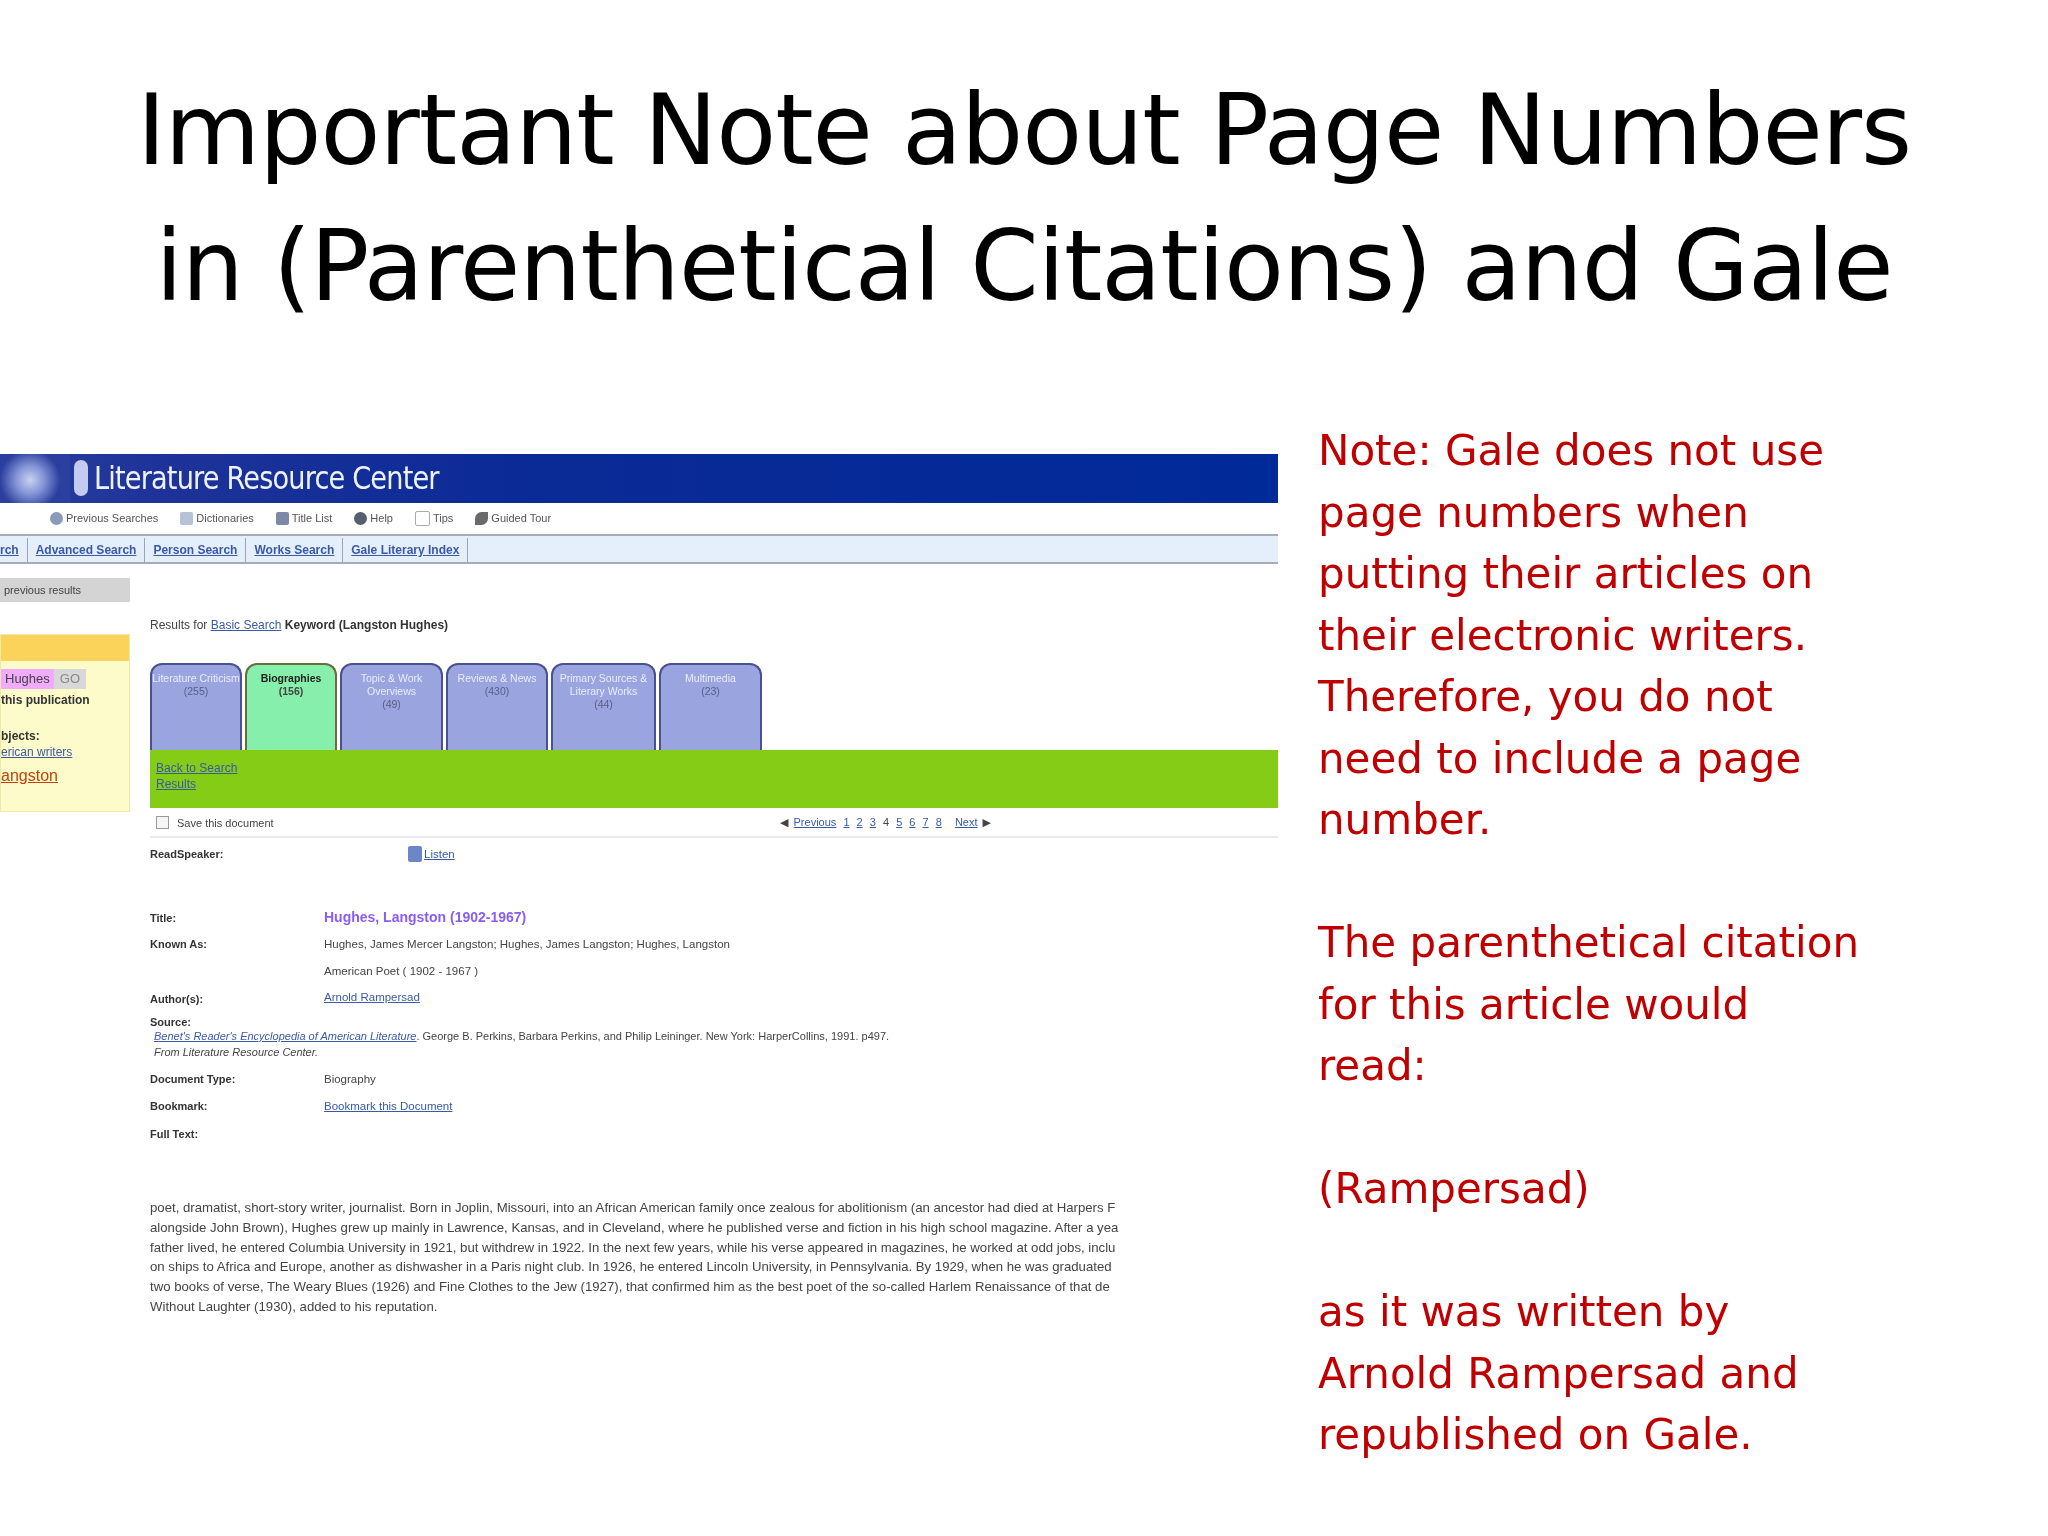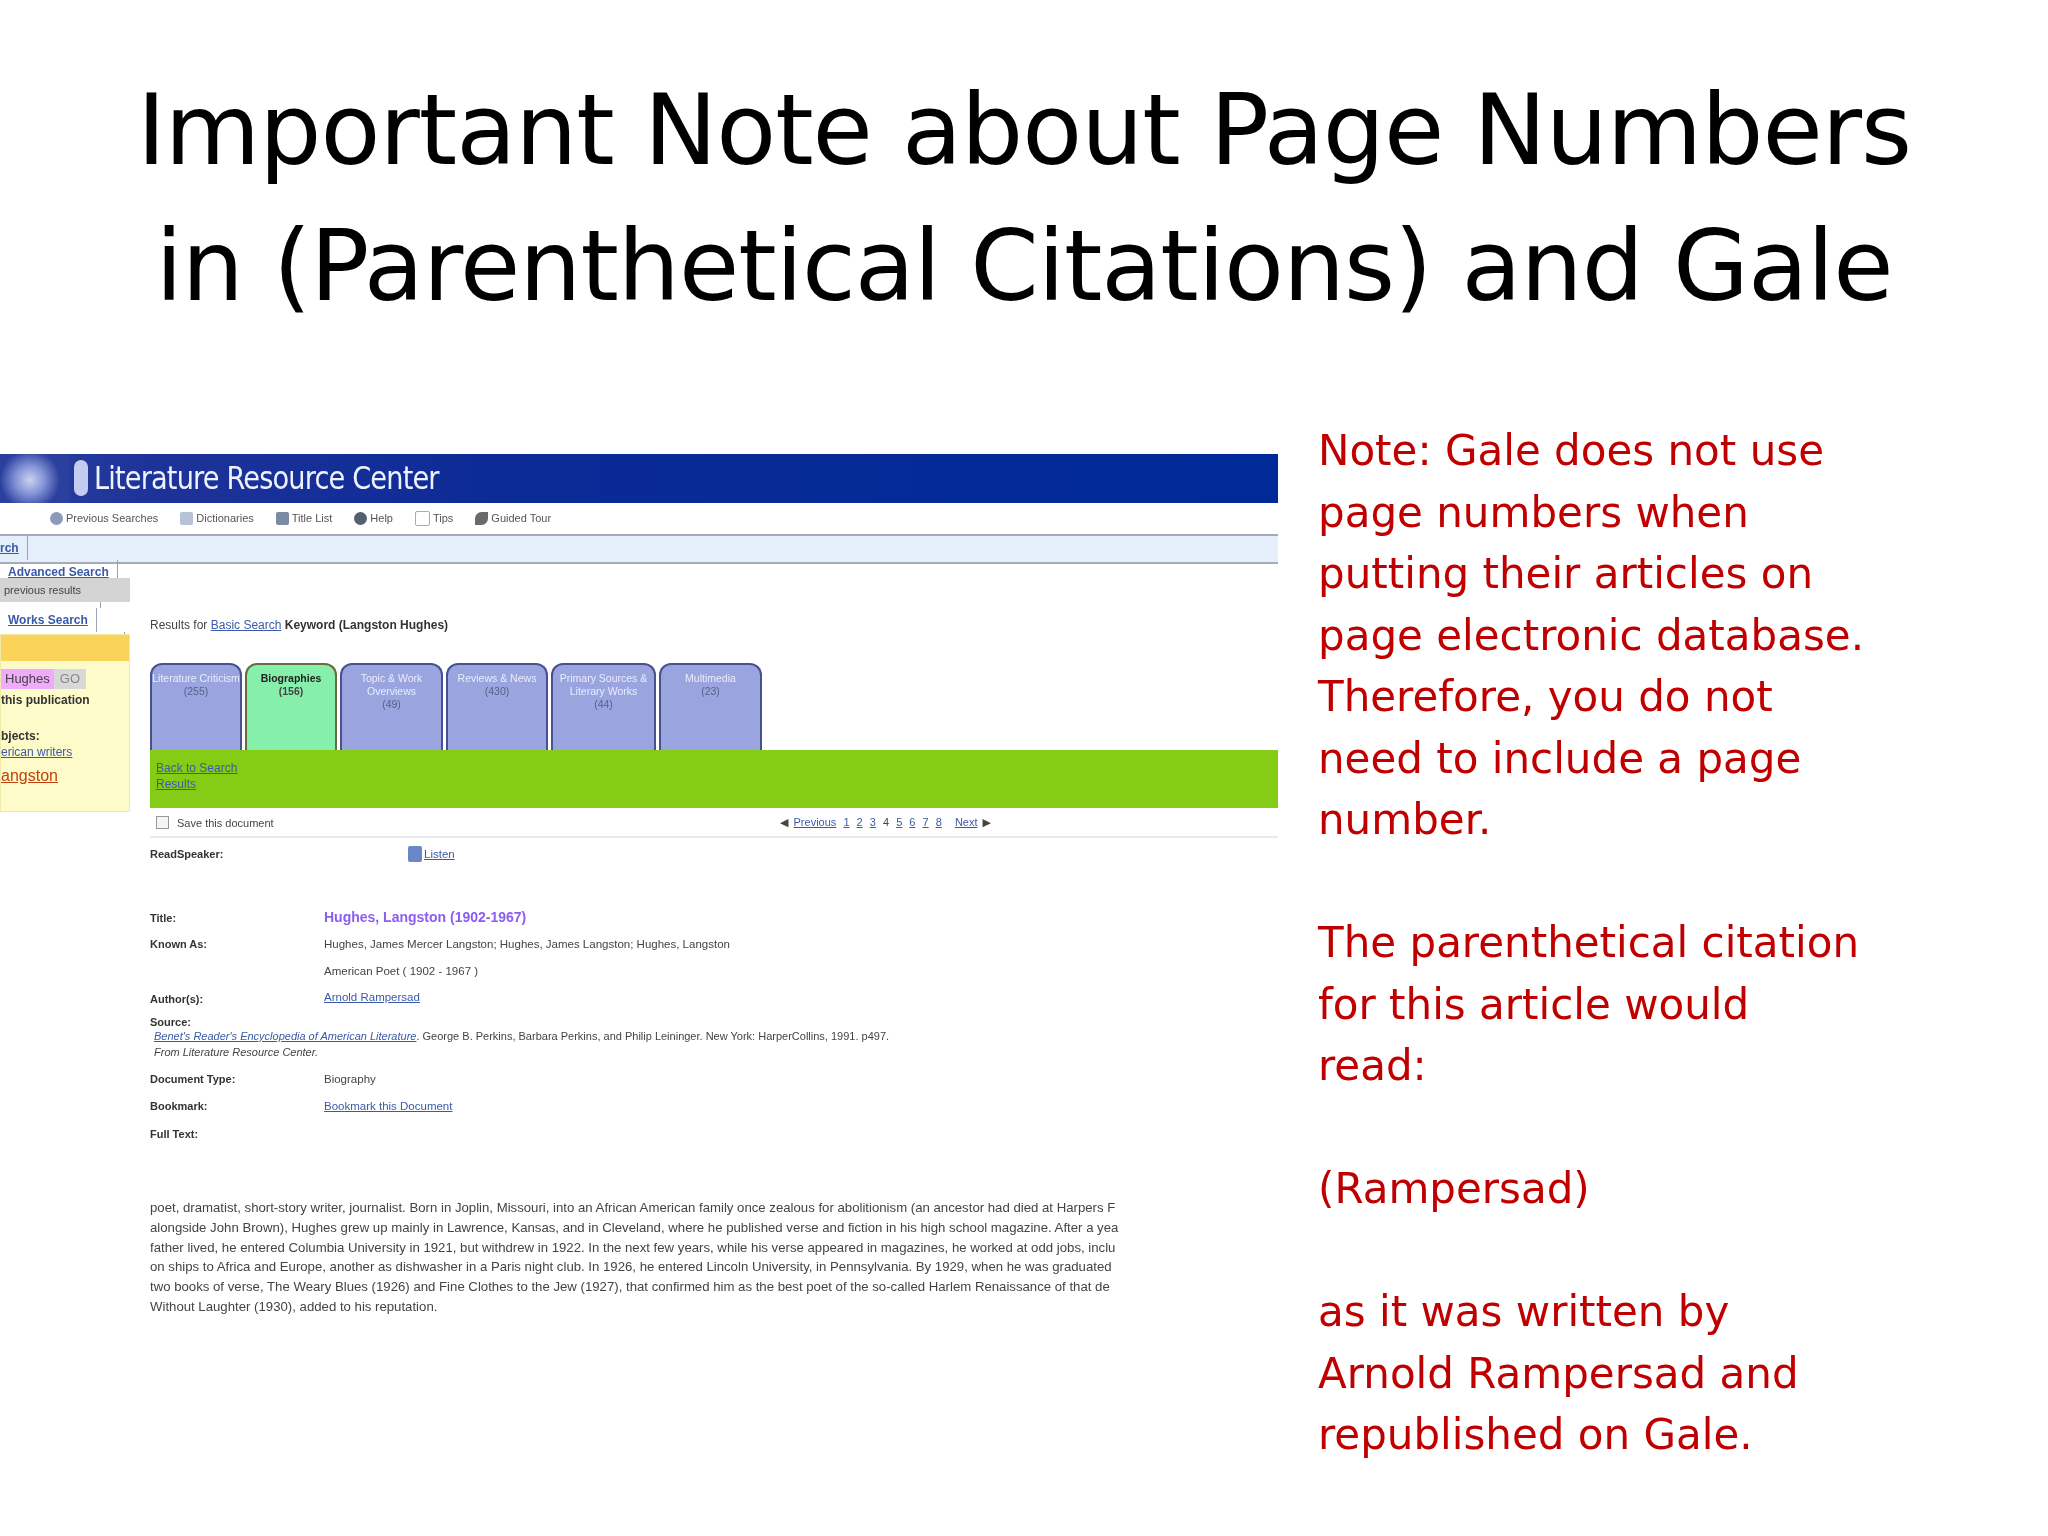--- a/index.html
+++ b/index.html
@@ -8,21 +8,21 @@
   .note{position:absolute;left:1318px;top:420px;width:700px;font-family:"DejaVu Sans",sans-serif;font-size:42px;line-height:61.5px;color:#c00000;}
   .note .gap{height:61.5px;}
   .shot{position:absolute;left:0;top:448px;width:1280px;height:880px;background:#fff;}
   .banner{position:absolute;left:0;top:6px;width:1278px;height:49px;background:linear-gradient(90deg,#2b3f9e 0%,#1e3399 12%,#0b2a96 40%,#002a98 100%);}
   .banner .logo{position:absolute;left:0;top:0;width:70px;height:49px;background:radial-gradient(circle at 30px 26px,#c9d2f0 0,#8595d6 14px,#2b3f9e 30px);}
   .banner .logo-i{position:absolute;left:74px;top:6px;width:14px;height:36px;border-radius:7px;background:#dfe6ff;opacity:.85;}
   .banner .brand{position:absolute;left:94px;top:6px;font-size:32px;line-height:36px;color:#eef2ff;font-family:"DejaVu Sans",sans-serif;letter-spacing:-1px;transform:scaleX(.85);transform-origin:left;}
   .toolbar{position:absolute;left:0;top:55px;width:1278px;height:30px;display:flex;align-items:center;font-size:11px;color:#555;}
   .toolbar .ti{display:flex;align-items:center;margin-right:22px;}
   .toolbar .ico{display:inline-block;width:13px;height:13px;margin-right:3px;border-radius:2px;}
-  .navbar{position:absolute;left:0;top:86px;width:1278px;height:26px;background:#e5eefb;border-top:2px solid #a5acb8;border-bottom:2px solid #a5acb8;display:flex;align-items:flex-start;font-size:12px;font-weight:bold;flex-direction:column;}
+  .navbar{position:absolute;left:0;top:86px;width:1278px;height:26px;background:#e5eefb;border-top:2px solid #a5acb8;border-bottom:2px solid #a5acb8;display:flex;align-items:flex-end;font-size:12px;font-weight:bold;}
   .navbar a{color:#3a5aa8;text-decoration:underline;padding:0 8px;border-right:1px solid #9aa4b5;line-height:24px;}
   .prevres{position:absolute;left:0;top:130px;width:130px;height:24px;background:#d4d4d4;font-size:11px;color:#444;line-height:24px;padding-left:4px;box-sizing:border-box;}
   .leftpanel{position:absolute;left:0;top:186px;width:128px;height:176px;background:#fdfbc9;border:1px solid #f1e9a8;}
   .leftpanel .bar{height:26px;background:#fbd35a;}
   .leftpanel .srch{position:absolute;left:0;top:34px;display:flex;font-size:13px;}
   .leftpanel .srch .in{background:#f0abfc;padding:0 4px;color:#444;line-height:20px;}
   .leftpanel .srch .go{background:#d8d8d8;padding:0 6px;color:#888;line-height:20px;}
   .leftpanel .pub{position:absolute;left:0;top:58px;font-size:12px;font-weight:bold;color:#333;}
   .leftpanel .subj{position:absolute;left:0;top:94px;font-size:12px;font-weight:bold;color:#333;}
   .leftpanel .l1{position:absolute;left:0;top:110px;font-size:12px;color:#3a5aa8;text-decoration:underline;}
@@ -194,21 +194,21 @@
     <div>two books of verse, The Weary Blues (1926) and Fine Clothes to the Jew (1927), that confirmed him as the best poet of the so-called Harlem Renaissance of that de</div>
     <div>Without Laughter (1930), added to his reputation.</div>
   </div>
 </div>
 
 <div class="note">
   <div>
     <div>Note: Gale does not use</div>
     <div>page numbers when</div>
     <div>putting their articles on</div>
-    <div>page electronic database.</div>
+    <div>their electronic writers.</div>
     <div>Therefore, you do not</div>
     <div>need to include a page</div>
     <div>number.</div>
   </div>
   <div class="gap"></div>
   <div>
     <div>The parenthetical citation</div>
     <div>for this article would</div>
     <div>read:</div>
   </div>

